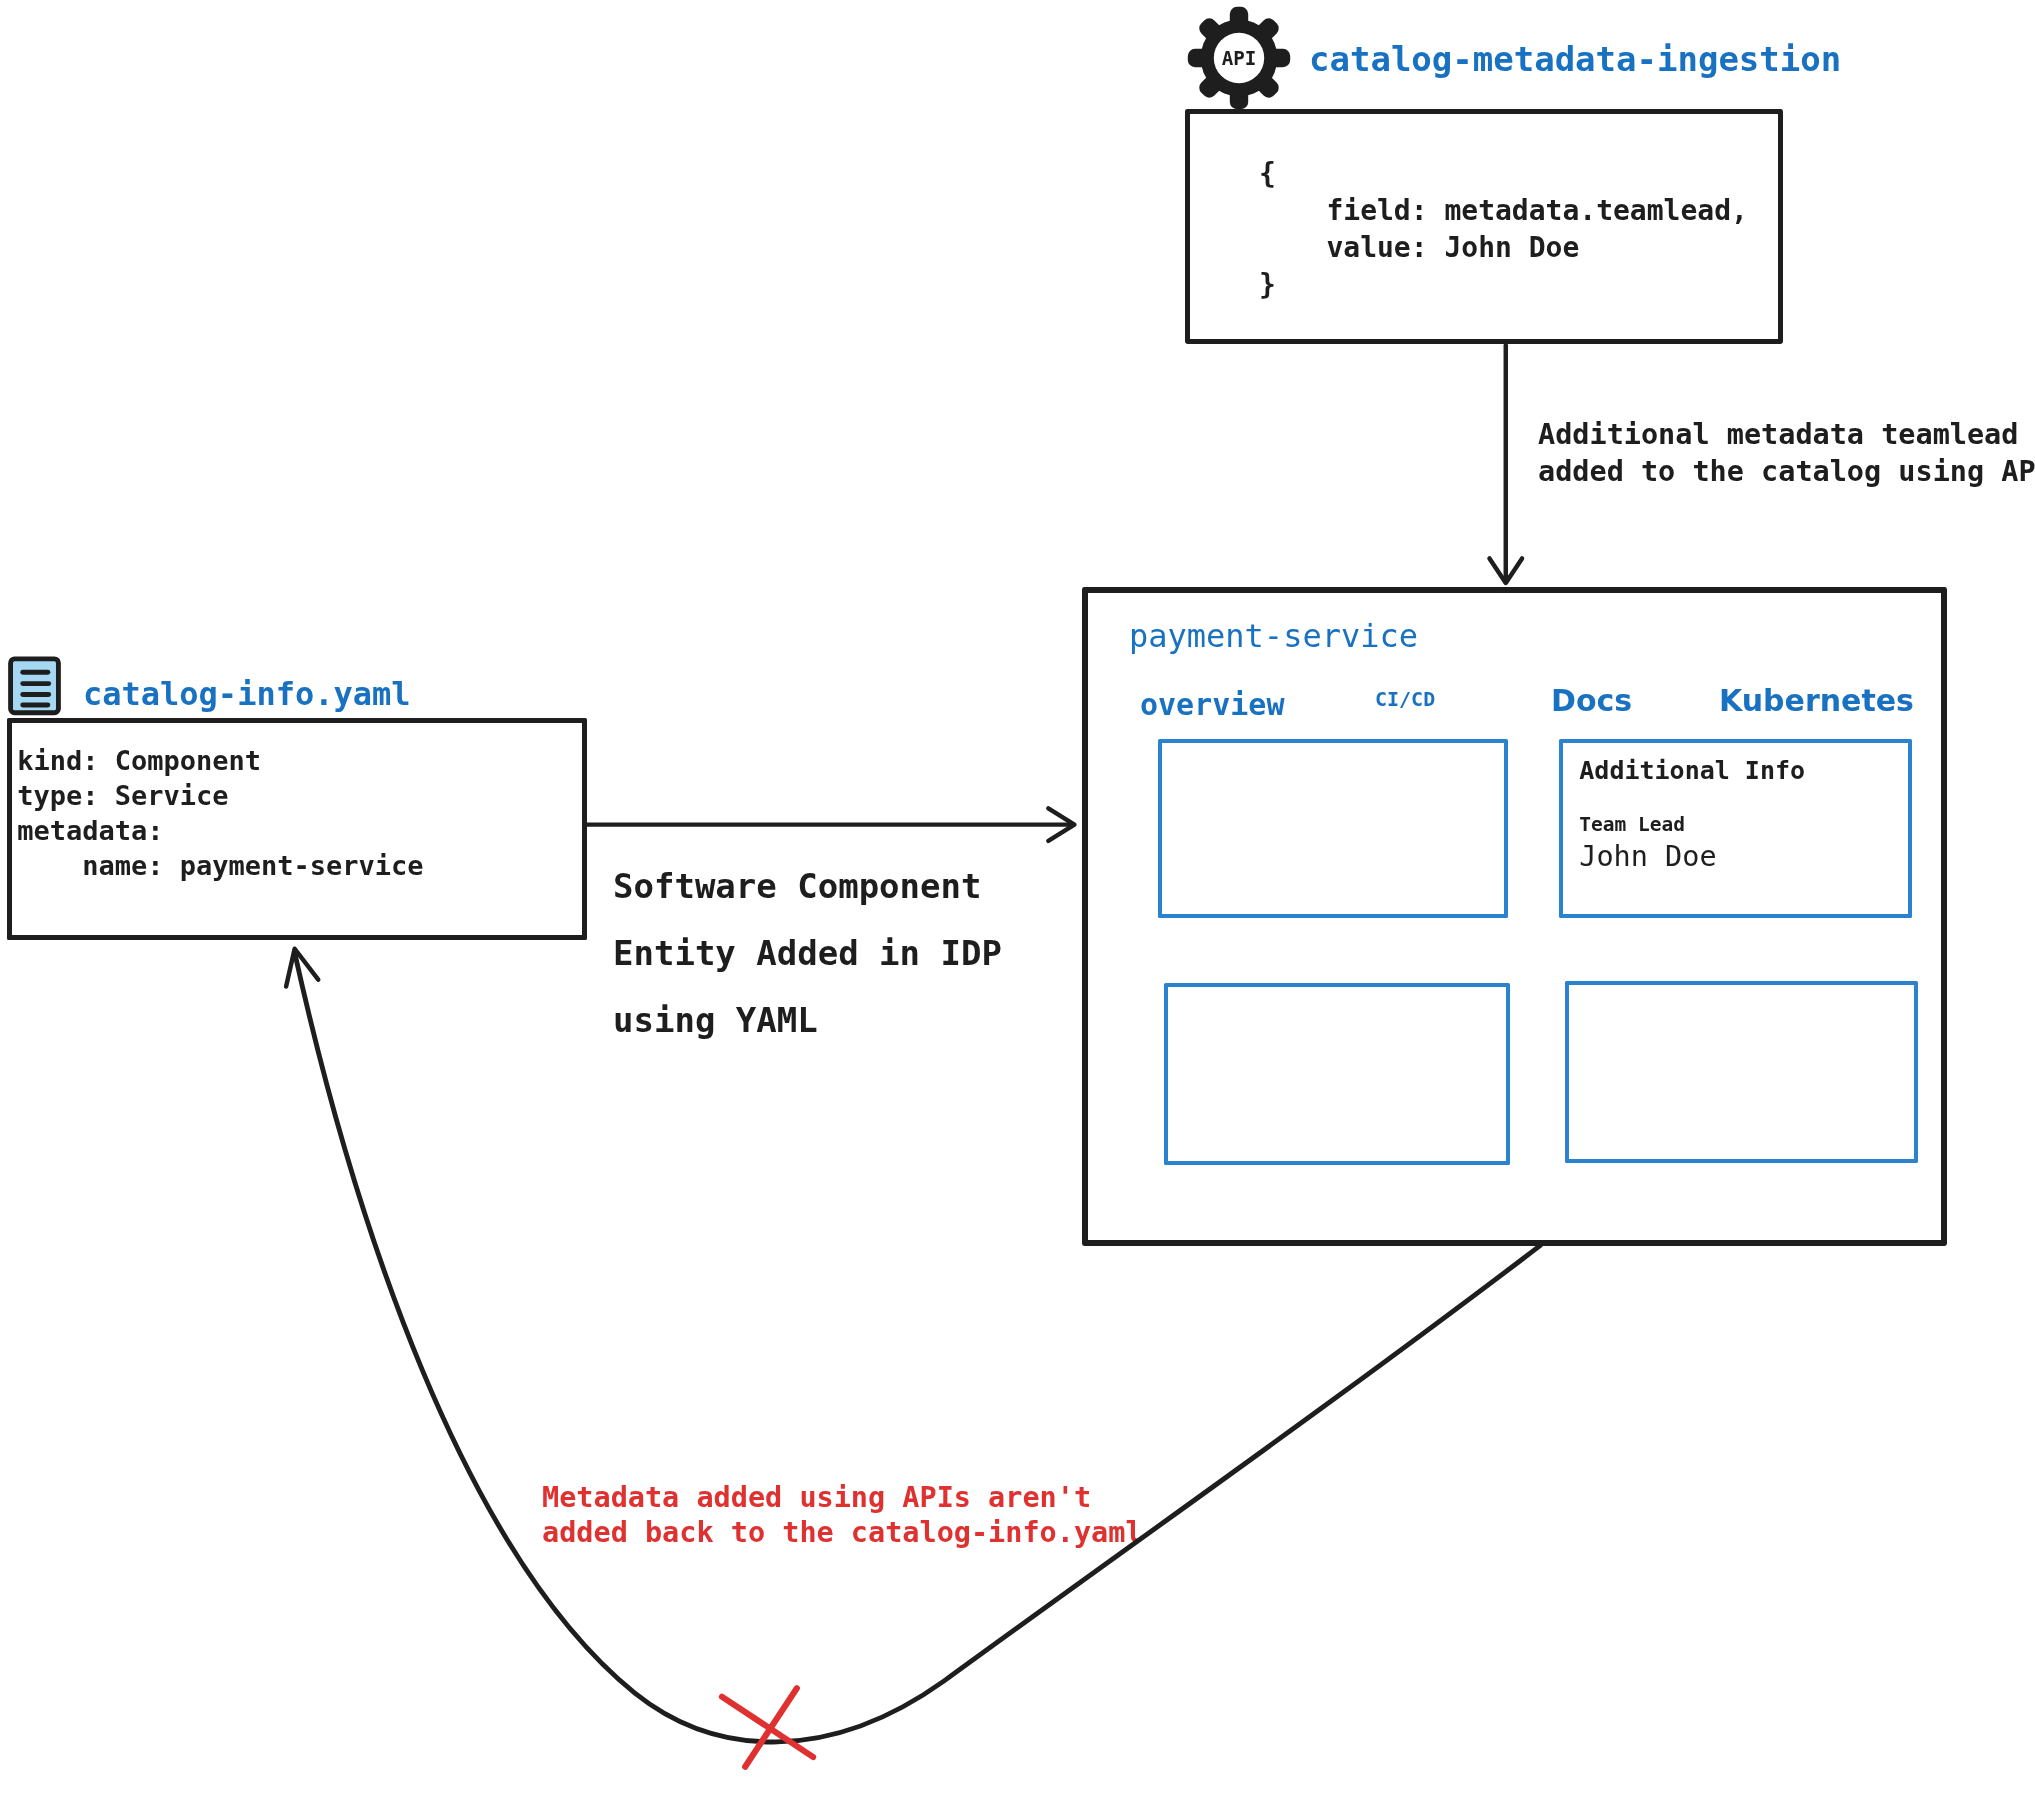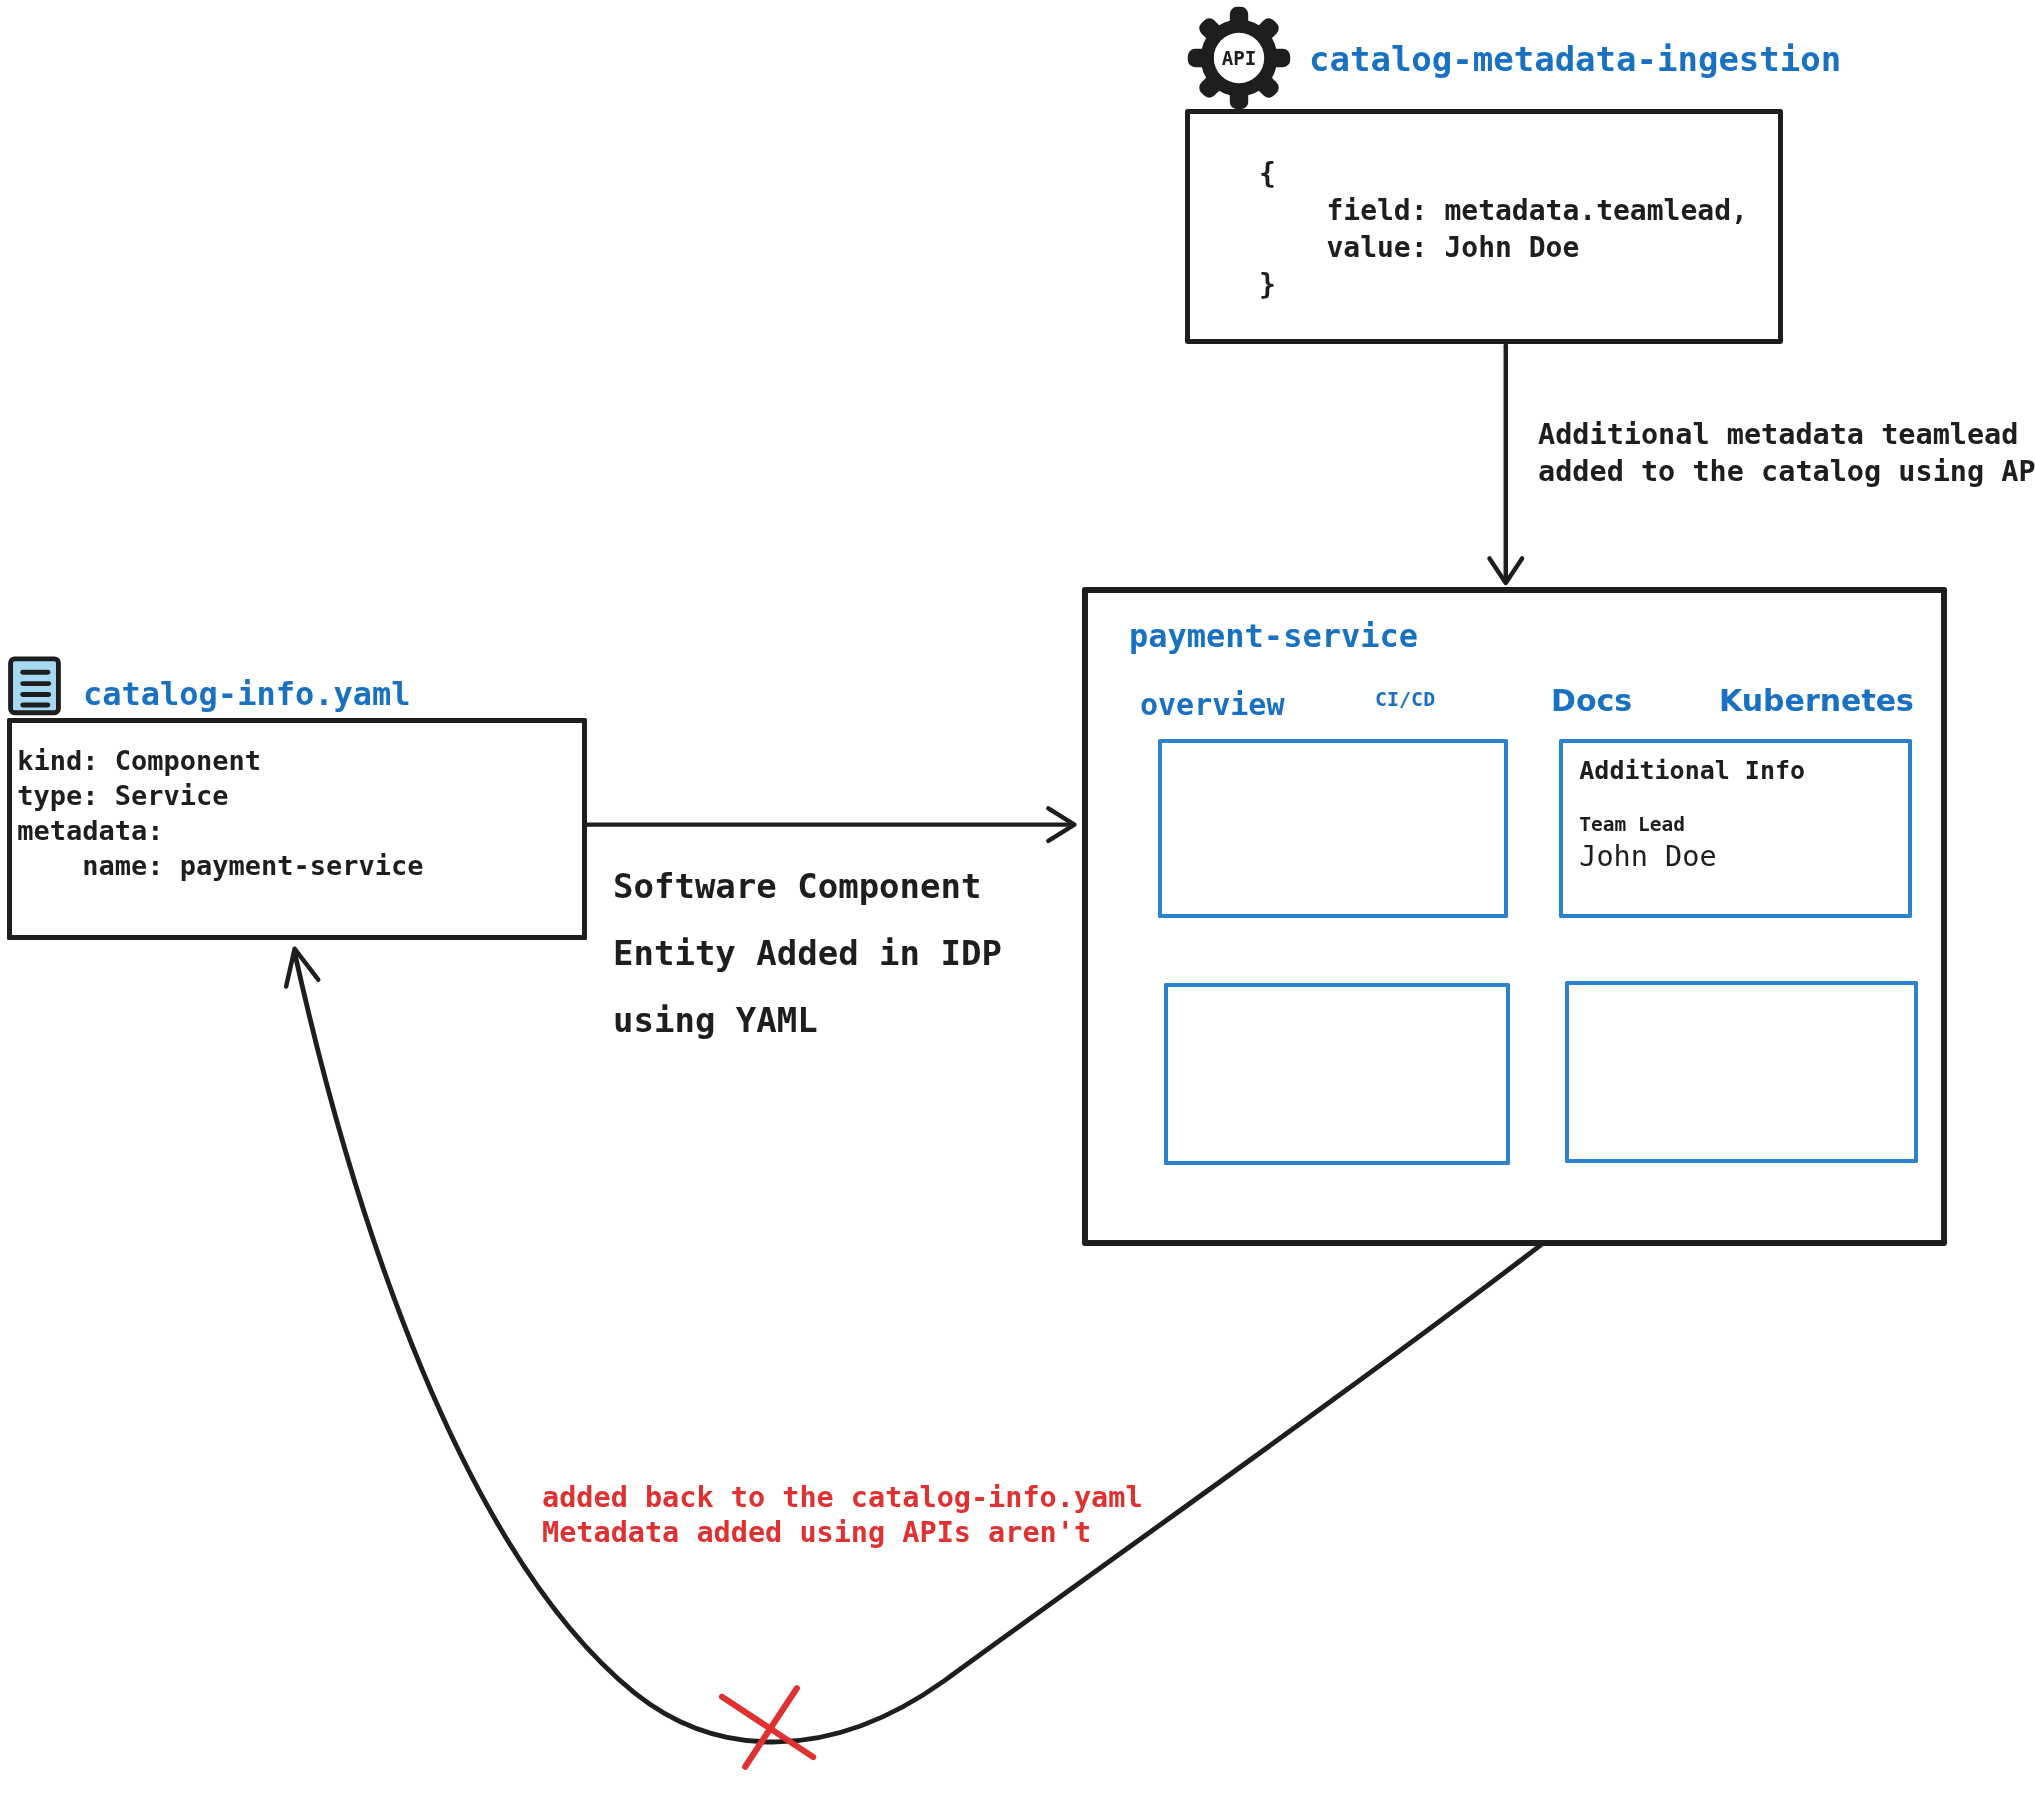--- a/index.html
+++ b/index.html
@@ -60,21 +60,21 @@
     </div>
   </div>
 
   <div class="abs mono" style="left:1538px;top:416px;">
     <div class="midlabel">Additional metadata teamlead</div>
     <div class="midlabel">added to the catalog using APIs</div>
   </div>
 
   <div class="abs" style="left:1082px;top:587px;width:865px;height:659px;border:6.1px solid var(--ink);border-radius:2.4px;box-sizing:border-box;background:#ffffff;">
 
-    <div class="abs mono blue" style="left:41px;top:24.4px;font-size:32px;font-weight:700;text-align:right;">payment-service</div>
+    <div class="abs mono blue" style="left:41px;top:24.4px;font-size:32px;font-weight:400;text-align:right;">payment-service</div>
 
     <div class="abs mono blue" style="left:52px;top:94px;font-size:30px;font-weight:700;">overview</div>
     <div class="abs mono blue" style="left:287px;top:94px;font-size:20px;font-weight:600;">CI/CD</div>
     <div class="abs sans blue" style="left:463px;top:90px;font-size:30px;font-weight:700;">Docs</div>
     <div class="abs sans blue" style="left:631px;top:90px;font-size:30px;font-weight:700;">Kubernetes</div>
 
     <div class="abs bluepanel" style="left:70px;top:146px;width:350px;height:179px;"></div>
 
     <div class="abs bluepanel" style="left:471px;top:146px;width:353px;height:179px;">
       <div class="abs mono" style="left:16.3px;top:13px;font-size:25px;font-weight:600;">Additional Info</div>
@@ -107,22 +107,22 @@
     </div>
   </div>
 
   <div class="abs mono" style="left:613px;top:842px;">
     <div class="biglabel">Software Component</div>
     <div class="biglabel">Entity Added in IDP</div>
     <div class="biglabel">using YAML</div>
   </div>
 
   <div class="abs mono" style="left:542px;top:1480px;">
+    <div class="warnline">Metadata added using APIs aren't</div>
     <div class="warnline">added back to the catalog-info.yaml</div>
-    <div class="warnline">Metadata added using APIs aren't</div>
   </div>
 
   <svg class="overlay" width="2056" height="1810" viewBox="0 0 5052 4447">
 
     <g stroke="#1e1e1e" stroke-width="11" fill="none" stroke-linecap="round" stroke-linejoin="round">
       <line x1="3700" y1="848" x2="3700" y2="1424"></line>
       <polyline points="3660,1372 3700,1432 3740,1372"></polyline>
 
       <line x1="1442" y1="2026" x2="2628" y2="2026"></line>
       <polyline points="2576,1986 2640,2026 2576,2066"></polyline>

